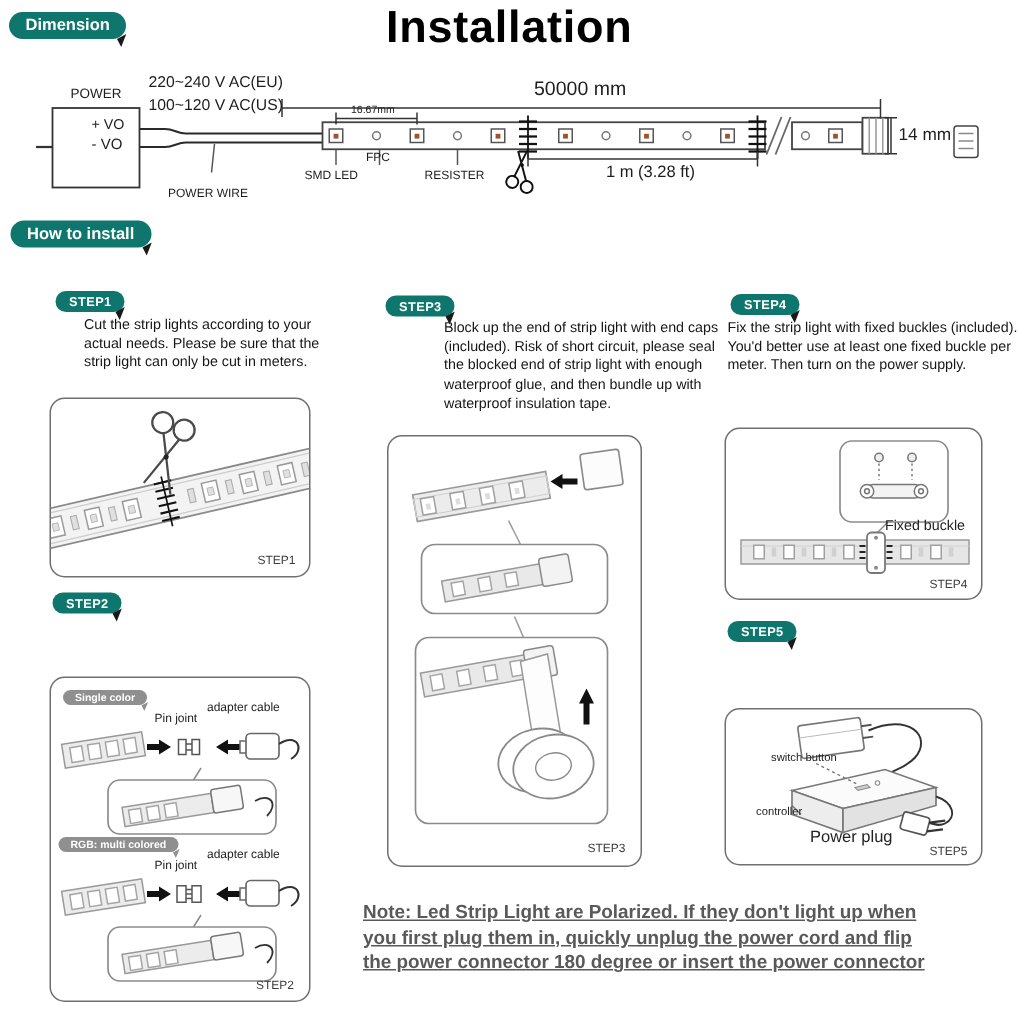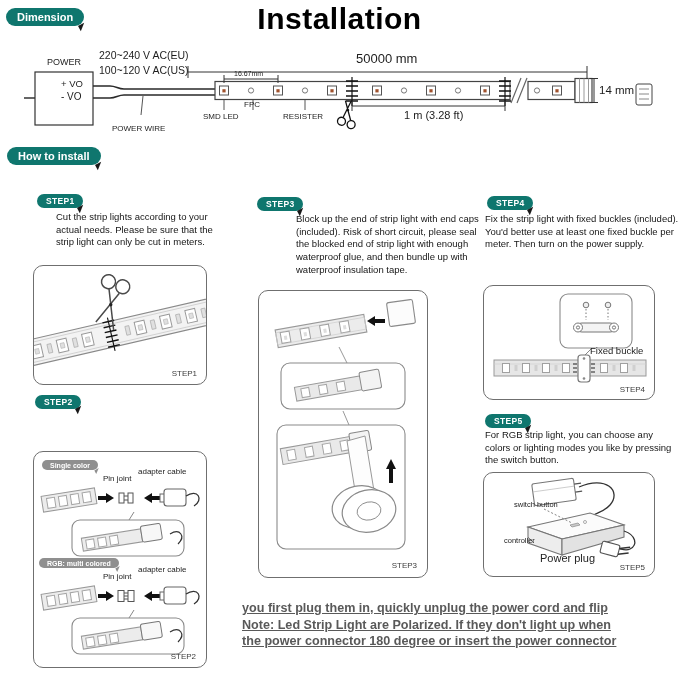--- a/index.html
+++ b/index.html
@@ -371,21 +371,20 @@
         <rect x="94" y="69" width="12" height="27" rx="3" fill="#fff" stroke="#777" stroke-width="1.2"></rect>
         <circle cx="100" cy="72.5" r="1.3" fill="#888"></circle>
         <circle cx="100" cy="92.5" r="1.3" fill="#888"></circle>
       </g>
     </svg>
     <span class="flbl" style="left:106px; top:60px; font-size:9.5px;">Fixed buckle</span>
     <span class="figlabel" style="right:9px; bottom:5px;">STEP4</span>
   </div>
 
   <span class="badge step" style="left:485px; top:414px;">STEP5</span>
-  <div class="steptext" style="left:485px; top:429px; width:192px;">For RGB strip light, you can choose any colors or lighting modes you like by pressing the switch button.</div>
   <div class="figure" style="left:483px; top:472px; width:172px; height:105px;">
     <svg width="172" height="105">
       <g transform="translate(70,19) rotate(-8)">
         <rect x="-21" y="-11" width="42" height="22" rx="2" fill="#fff" stroke="#777" stroke-width="1.1"></rect>
         <line x1="-21" y1="-3" x2="21" y2="-3" stroke="#bbb" stroke-width="0.7"></line>
         <path d="M21 -5 h7 M21 3 h7" stroke="#555" stroke-width="1.3"></path>
       </g>
       <path d="M95 14 C122 2 138 18 126 32 C118 41 108 40 106 46" fill="none" stroke="#333" stroke-width="1.3"></path>
       <g stroke="#777" stroke-width="1.1">
         <polygon points="44,54 106,40 140,52 78,66" fill="#fbfbfb"></polygon>
@@ -402,18 +401,18 @@
         <path d="M9 -3 L19 -7 M9 3 L19 -1" stroke="#333" stroke-width="1.5"></path>
       </g>
     </svg>
     <span class="flbl" style="left:30px; top:28px; font-size:7.5px;">switch button</span>
     <span class="flbl" style="left:20px; top:64px; font-size:7.5px;">controller</span>
     <span class="flbl" style="left:56px; top:79px; font-size:11px;">Power plug</span>
     <span class="figlabel" style="right:9px; bottom:4px;">STEP5</span>
   </div>
 
   <div class="note">
+    <div>Note: Led Strip Light are Polarized. If they don't light up when</div>
     <div>you first plug them in, quickly unplug the power cord and flip</div>
-    <div>Note: Led Strip Light are Polarized. If they don't light up when</div>
     <div>the power connector 180 degree or insert the power connector</div>
   </div>
 
 </div>
 
 </body></html>

